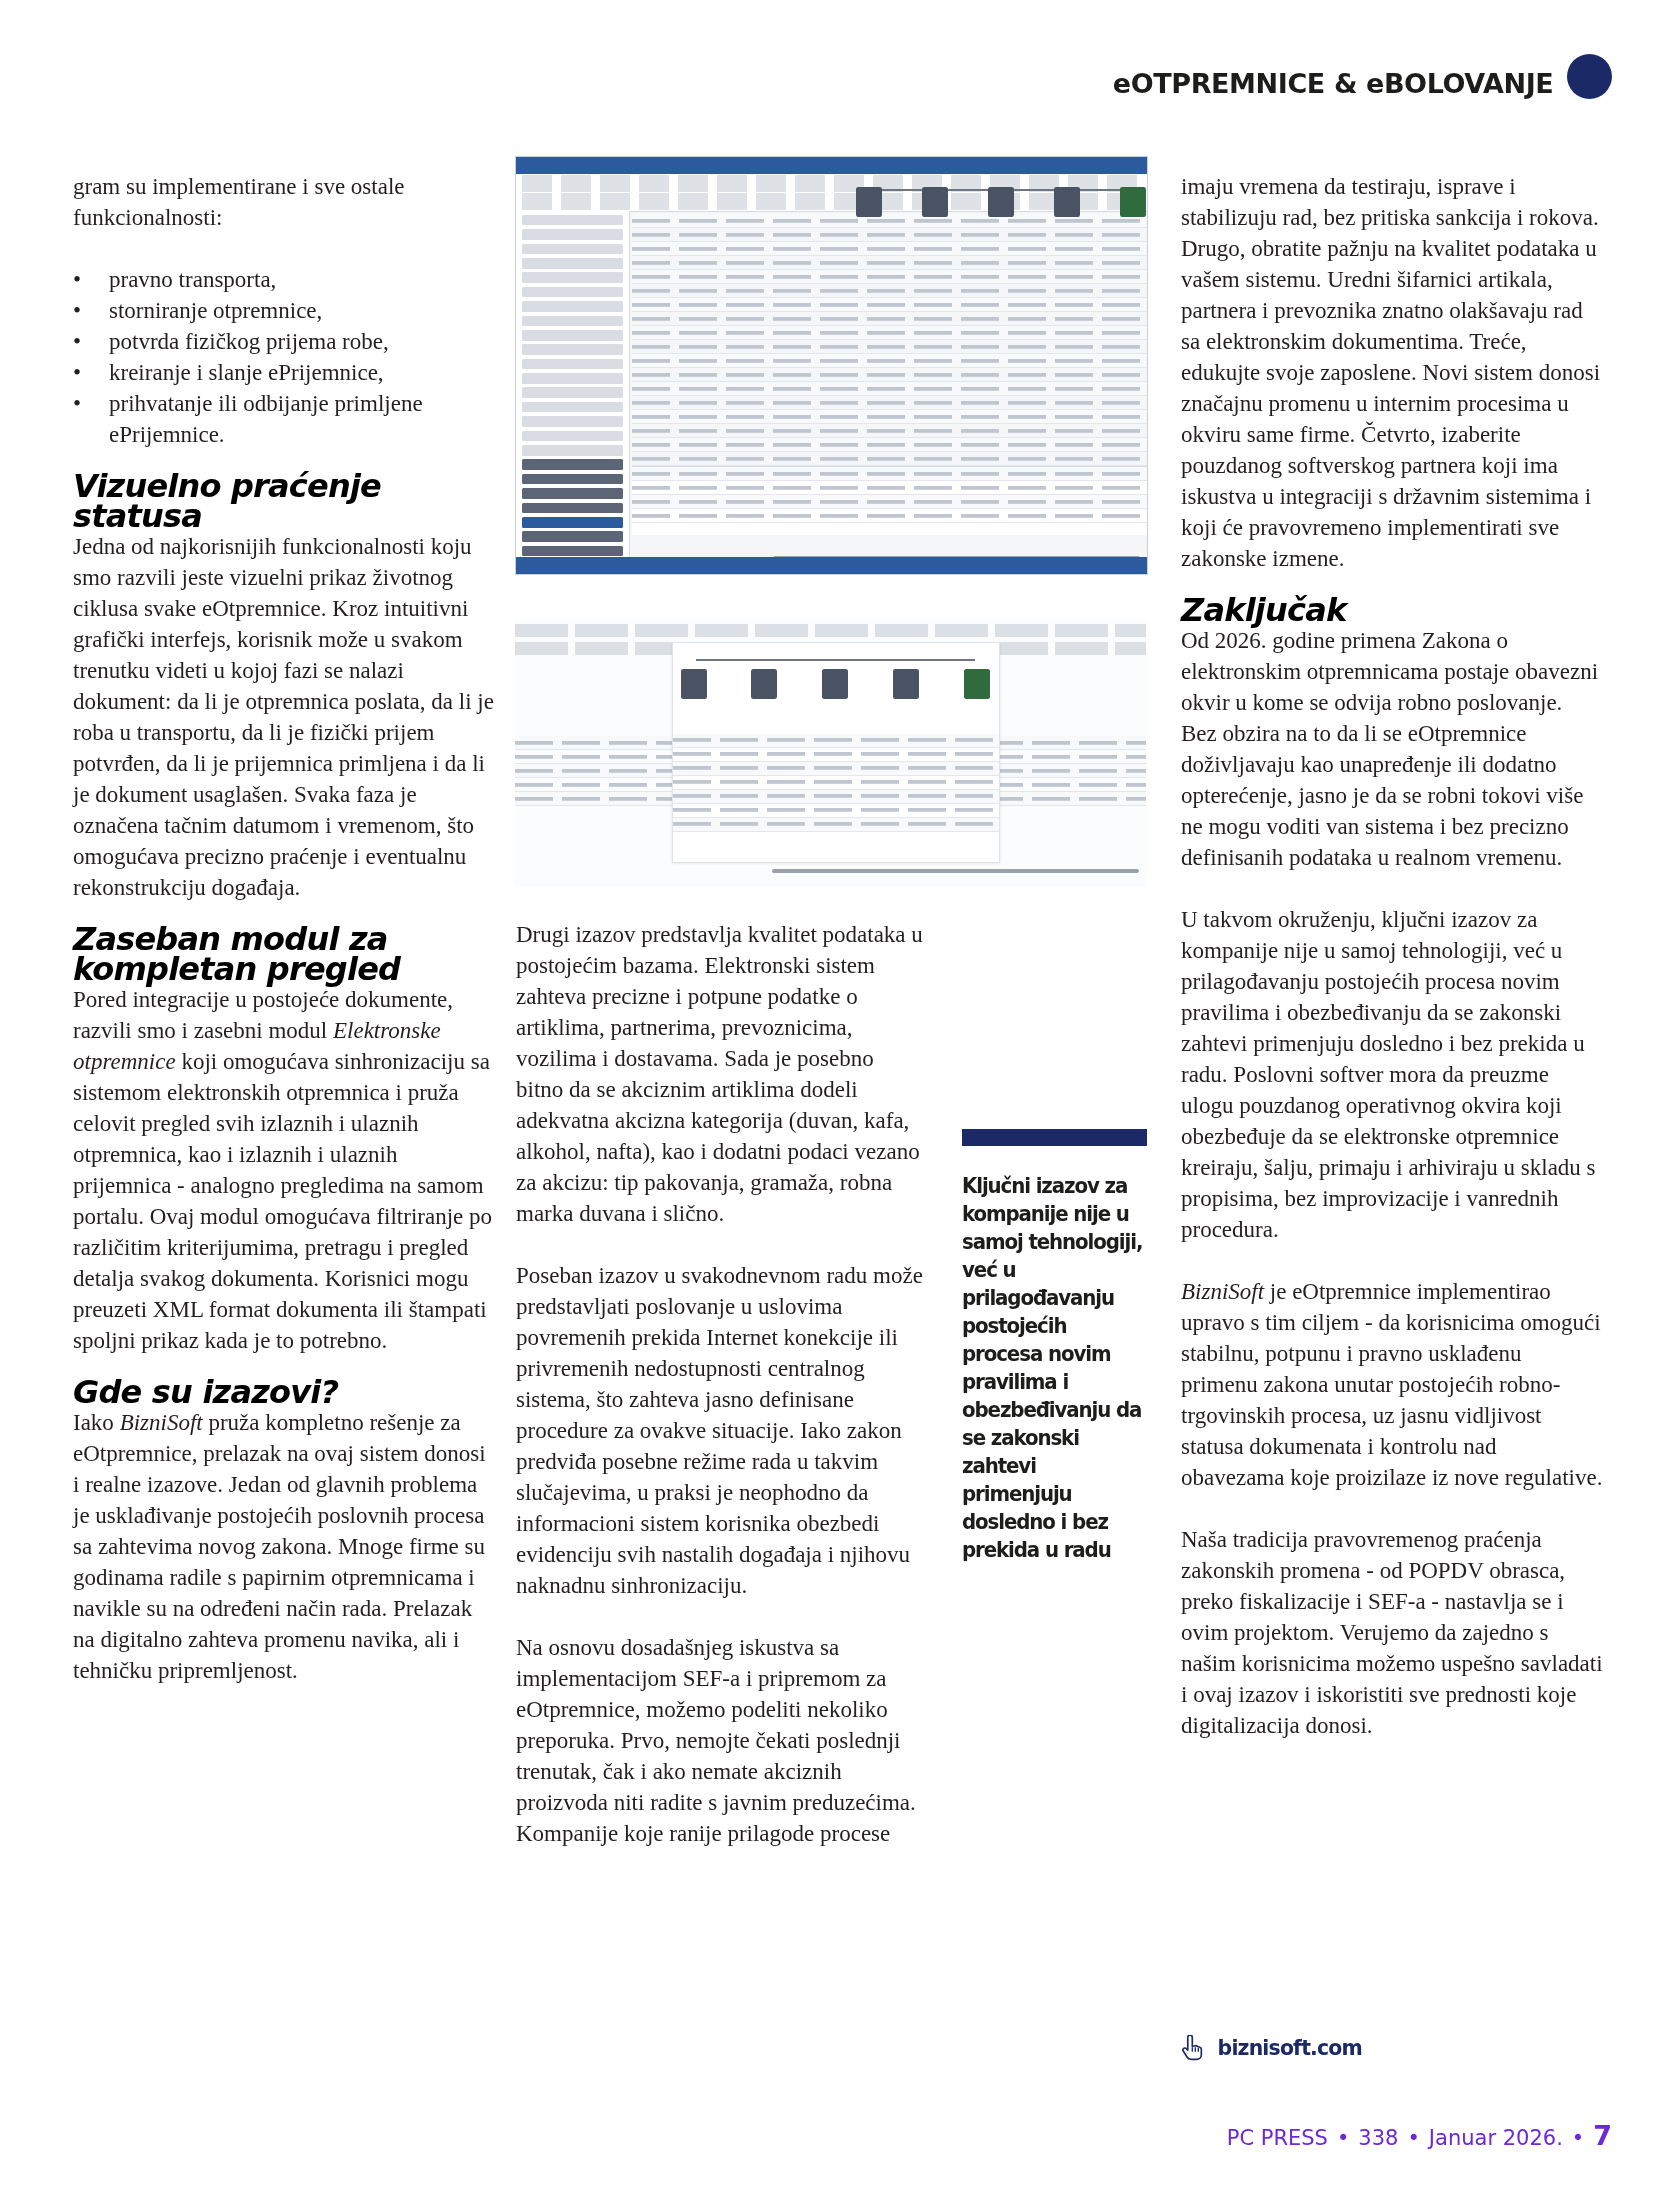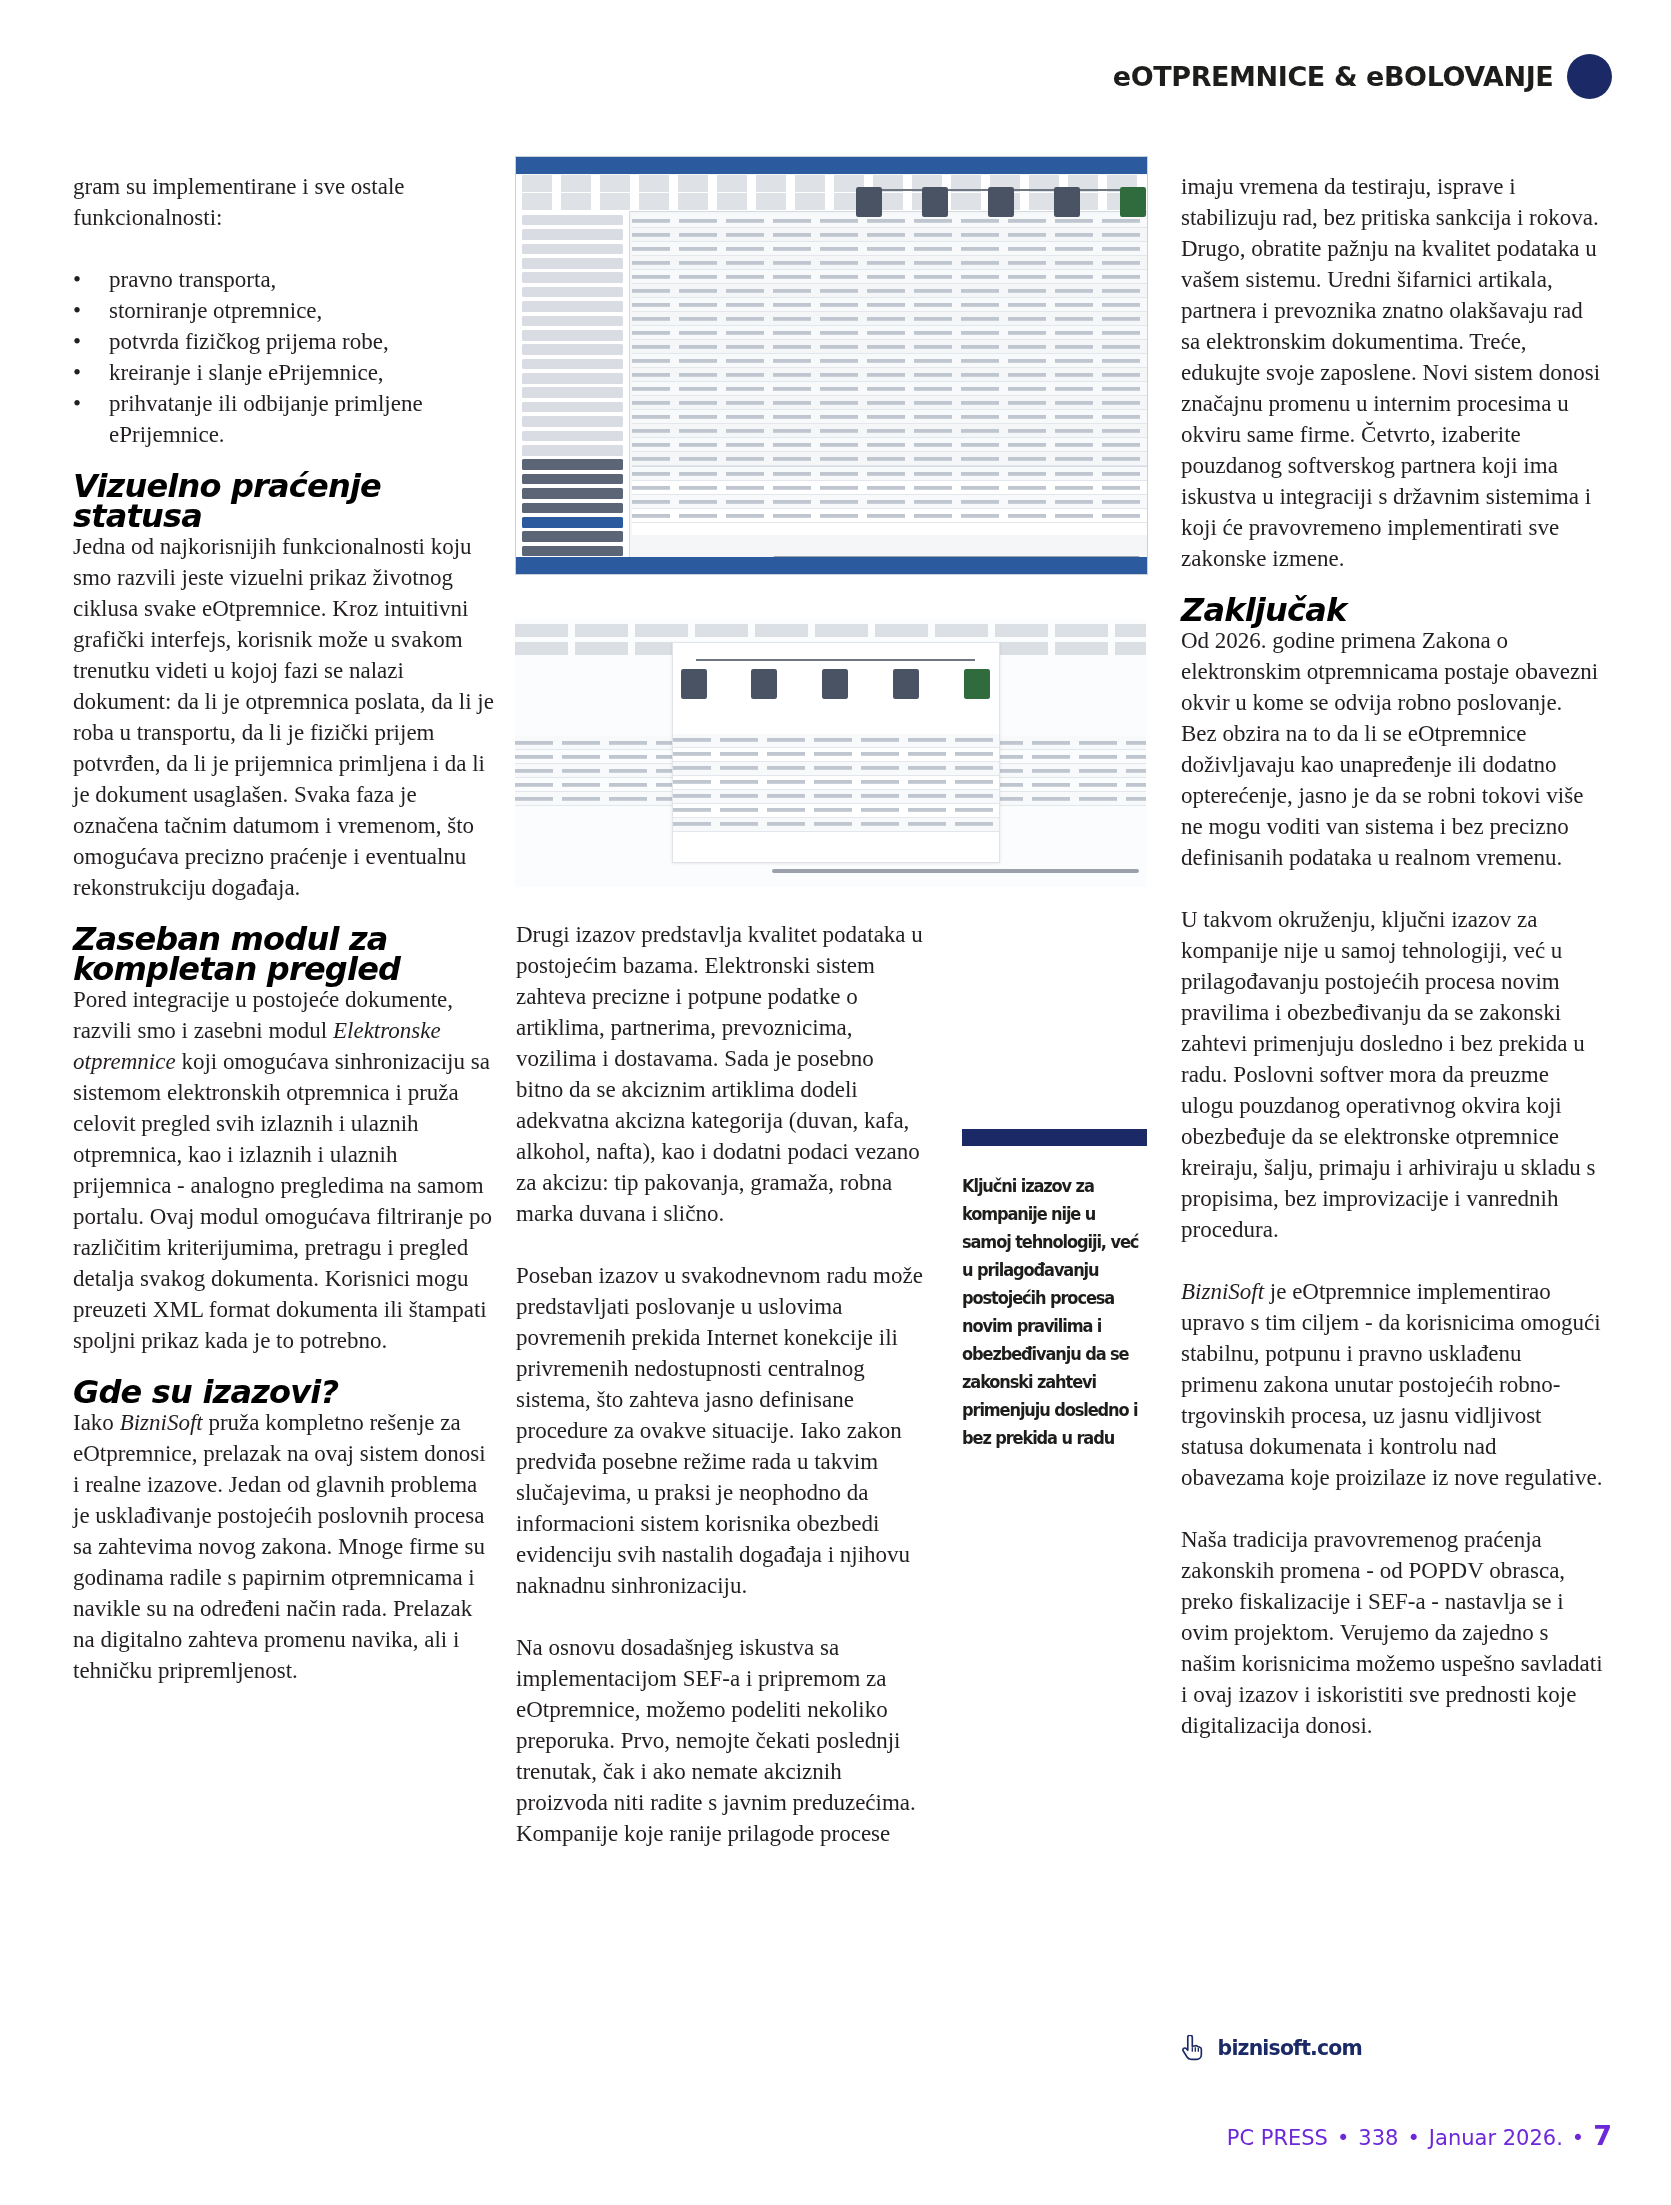--- a/index.html
+++ b/index.html
@@ -1,39 +1,39 @@
 <!DOCTYPE html>
 <html style="font-size:12px"><head>
 <meta charset="utf-8">
 <style>
   html,body{margin:0;padding:0;background:#fff;}
   body{width:1671px;height:2205px;position:relative;overflow:hidden;color:#231f20;
        font-family:"Liberation Serif","DejaVu Serif",serif;}
-  .header{position:absolute;top:54px;right:59px;display:flex;align-items:center;gap:13.6px;}
+  .header{position:absolute;top:54px;right:59px;display:flex;align-items:flex-end;gap:13.6px;}
   .header-title{font-family:"DejaVu Sans","Liberation Sans",sans-serif;font-weight:bold;font-size:27px;letter-spacing:-0.4px;color:#1d1d1b;}
   .header-dot{width:45px;height:45px;border-radius:50%;background:#1b2a66;}
 
   .col{position:absolute;font-size:23px;line-height:31px;margin-top:8px;}
   .col p{margin:0;}
   .col1{left:73px;top:163px;width:422px;}
   .col2{left:516px;top:911px;width:407px;}
   .col3{left:1181px;top:163px;width:422px;}
 
   .h2{font-family:"DejaVu Sans","Liberation Sans",sans-serif;font-weight:bold;font-size:32px;line-height:30px;letter-spacing:-0.8px;margin:0;color:#000000;font-style:italic;}
   ul.bullets{list-style:none;margin:31px 0 0 0;padding:0;}
   ul.bullets li{position:relative;padding-left:36px;}
   ul.bullets li:before{content:"\2022";position:absolute;left:0;top:0;}
   .gap{height:31px;}
   .sp-sm{height:21px;}
   em{font-style:italic;}
 
   
   .pull{position:absolute;left:962px;top:1129px;width:185px;}
   .pull-bar{height:17.4px;background:#1b2a66;width:100%;}
-  .pull-text{margin-top:26px;font-family:"DejaVu Sans Condensed","DejaVu Sans","Liberation Sans",sans-serif;font-weight:bold;font-size:18px;line-height:28px;letter-spacing:-1.1px;color:#1d1d1b;}
+  .pull-text{margin-top:26px;font-family:"DejaVu Sans Condensed","DejaVu Sans","Liberation Sans",sans-serif;font-weight:bold;font-size:22px;line-height:28px;letter-spacing:-1.1px;color:#1d1d1b;}
 
   
   .shot{position:absolute;background:#f4f6f8;border:0.8px solid #c9d0d8;overflow:hidden;font-family:"Liberation Sans",sans-serif;}
   .shot1{left:515px;top:156px;width:631px;height:417px;}
   .shot2{left:515px;top:619px;width:631px;height:268px;background:#fbfcfd;border:none;}
   .titlebar{height:16.6px;background:#2b5a9e;color:#dce6f4;font-size:6.8px;text-align:center;line-height:16.6px;}
   .ribbon{height:36px;background:#fff;border-bottom:0.8px solid #d5dbe2;}
   .rib-row{height:16.6px;margin:1.5px 6px;background:repeating-linear-gradient(90deg,#c8cdd4 0 30px,transparent 30px 39px);opacity:.6;}
   .sidebar{position:absolute;left:0;top:54px;width:113px;bottom:16.6px;background:#fff;border-right:0.8px solid #d5dbe2;}
   .side-item{height:10.6px;margin:3.8px 6px;background:#d9dde3;border-radius:1.5px;}

